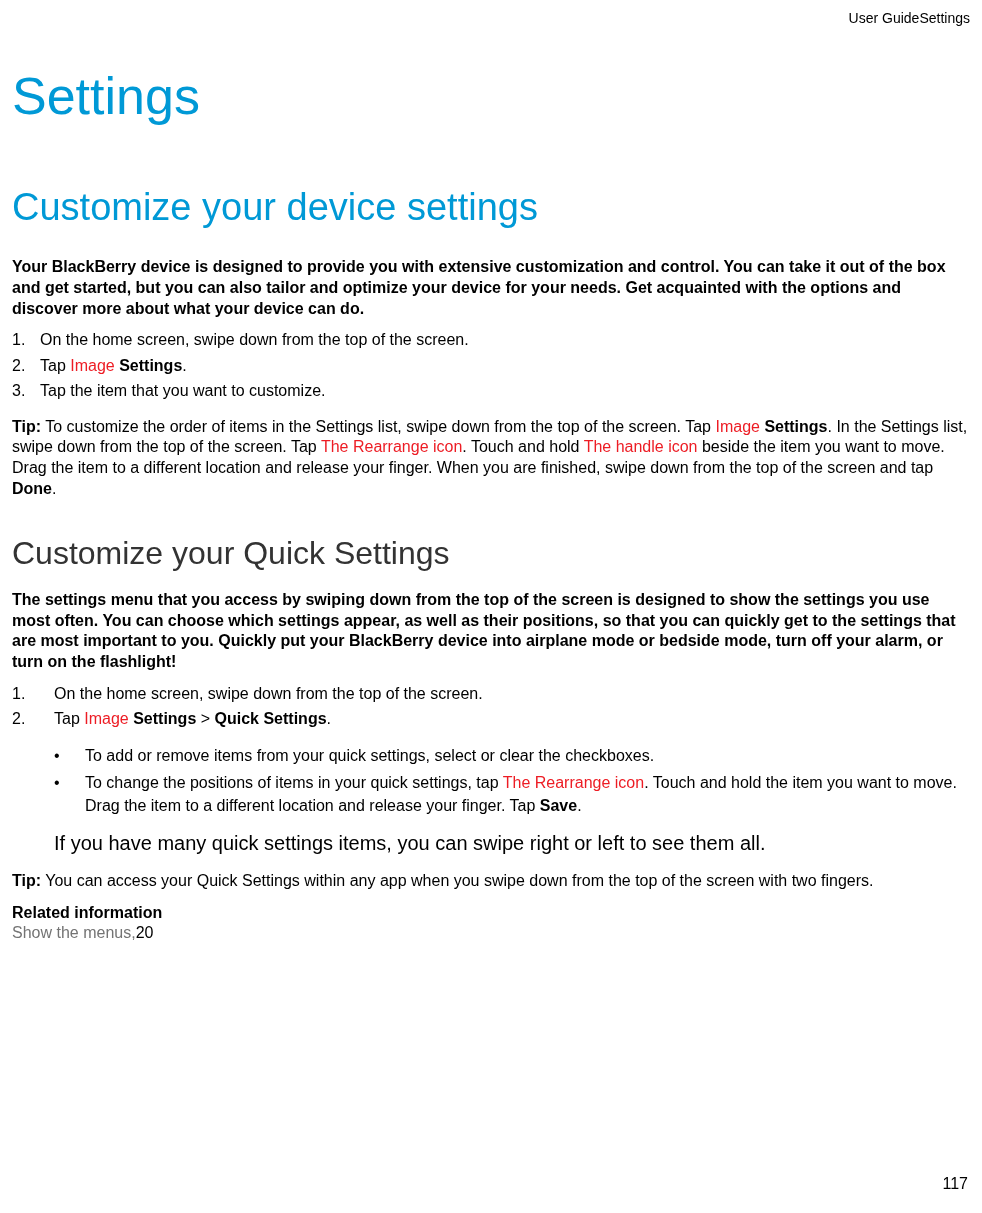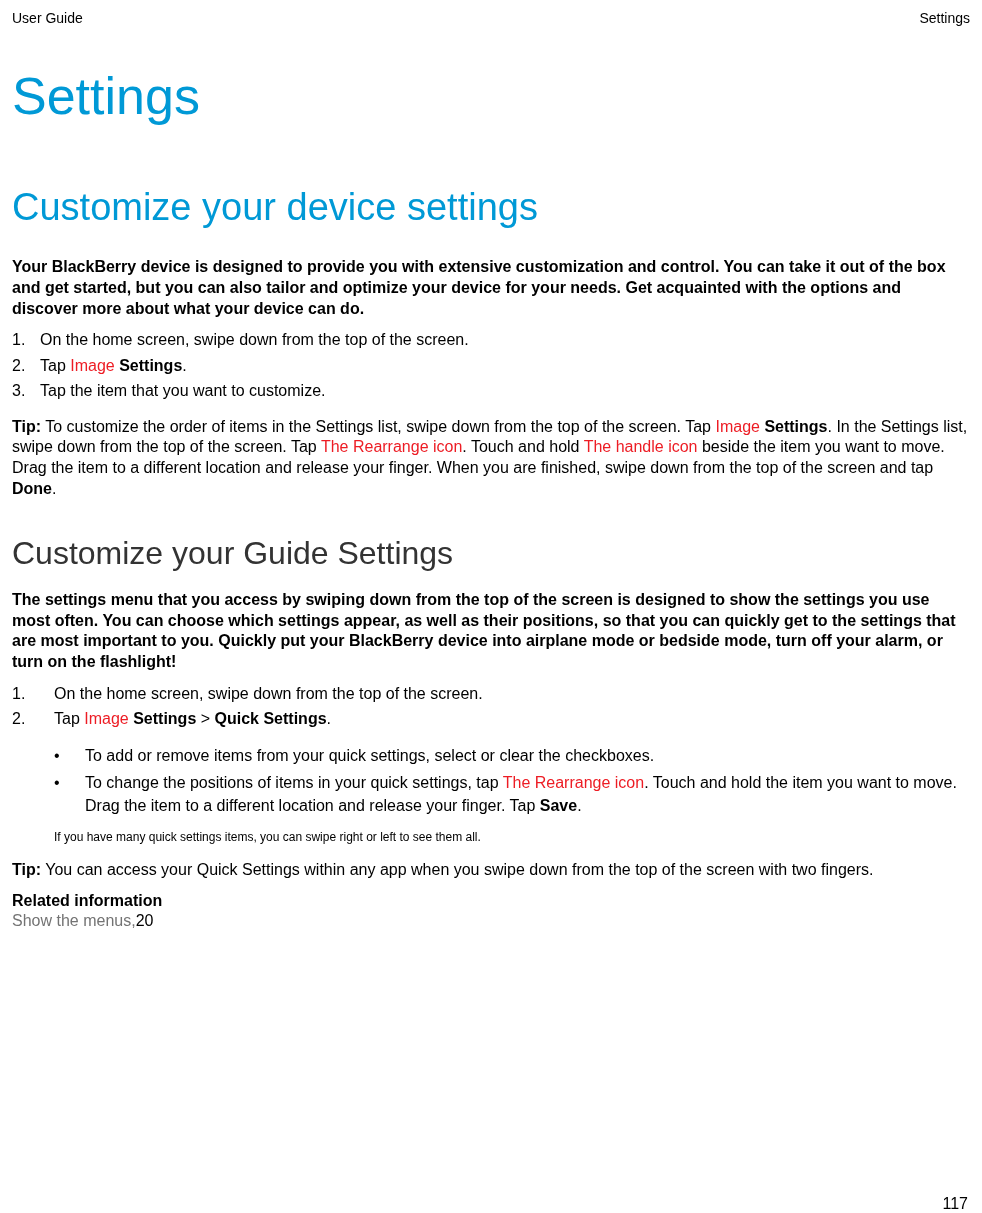--- a/index.html
+++ b/index.html
@@ -11,21 +11,21 @@
     font-family: Arial, Helvetica, sans-serif;
     width: 982px;
     height: 1213px;
     padding: 10px 12px;
     position: relative;
     color: #000;
     background: #fff;
   }
   .header {
     display: flex;
-    justify-content: space-between;
+    justify-content: flex-end;
     font-size: 14px;
     margin-bottom: 40px;
   }
   .h1 {
     color: #0099d6;
     font-size: 52px;
     font-weight: 300;
     margin-bottom: 60px;
   }
   .h2 {
@@ -97,37 +97,37 @@
   .bold {
     font-weight: bold;
   }
   .tip {
     font-size: 16px;
     line-height: 1.3;
     margin-bottom: 10px;
     margin-top: 11px;
   }
   .indent-para {
-    font-size: 12px;
+    font-size: 20px;
     line-height: 1.4;
     margin-left: 42px;
     margin-bottom: 14px;
   }
   .related {
     font-size: 16px;
     font-weight: bold;
     margin-top: 12px;
   }
   .related-line {
     font-size: 16px;
     margin-top: 2px;
   }
   .pagenum {
     position: absolute;
-    bottom: 0;
+    bottom: 20px;
     right: 14px;
     font-size: 16px;
   }
 </style>
 </head>
 <body>
 
 <div class="header">
   <span>User Guide</span>
   <span>Settings</span>
@@ -161,21 +161,21 @@
 
 <p class="tip">
   <span class="bold">Tip:</span><span> To customize the order of items in the Settings list, swipe down from the top of the screen. Tap </span>
   <span class="red">Image</span>
   <span> </span>
   <span class="bold">Settings</span><span>. In the Settings list, swipe down from the top of the screen. Tap </span>
   <span class="red">The Rearrange icon</span><span>. Touch and hold </span>
   <span class="red">The handle icon</span><span> beside the item you want to move. Drag the item to a different location and release your finger. When you are finished, swipe down from the top of the screen and tap </span><span class="bold">Done</span><span>.</span>
 </p>
 
-<div class="h3">Customize your Guide Settings</div>
+<div class="h3">Customize your Quick Settings</div>
 
 <p class="para">The settings menu that you access by swiping down from the top of the screen is designed to show the settings you use most often. You can choose which settings appear, as well as their positions, so that you can quickly get to the settings that are most important to you. Quickly put your BlackBerry device into airplane mode or bedside mode, turn off your alarm, or turn on the flashlight!</p>
 
 <div class="ol ol-indent">
   <div class="row">
     <span class="num">1.</span>
     <span class="content">On the home screen, swipe down from the top of the screen.</span>
   </div>
   <div class="row">
     <span class="num">2.</span>

